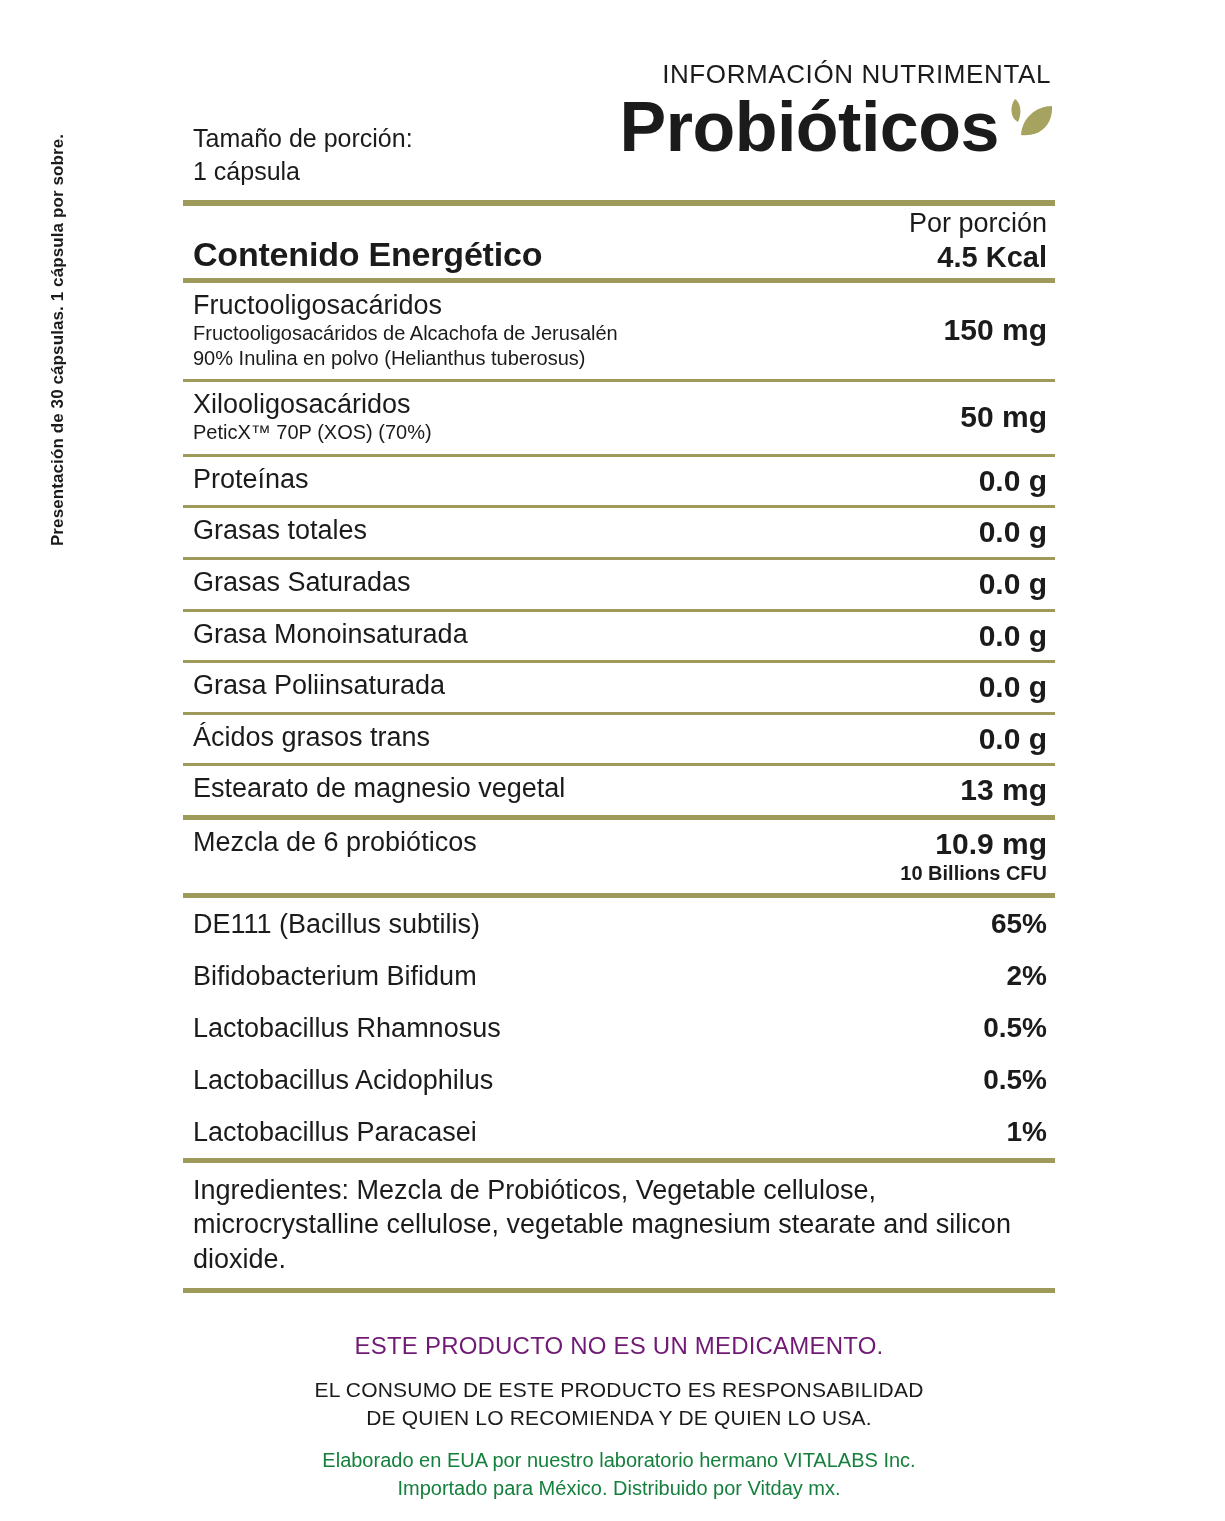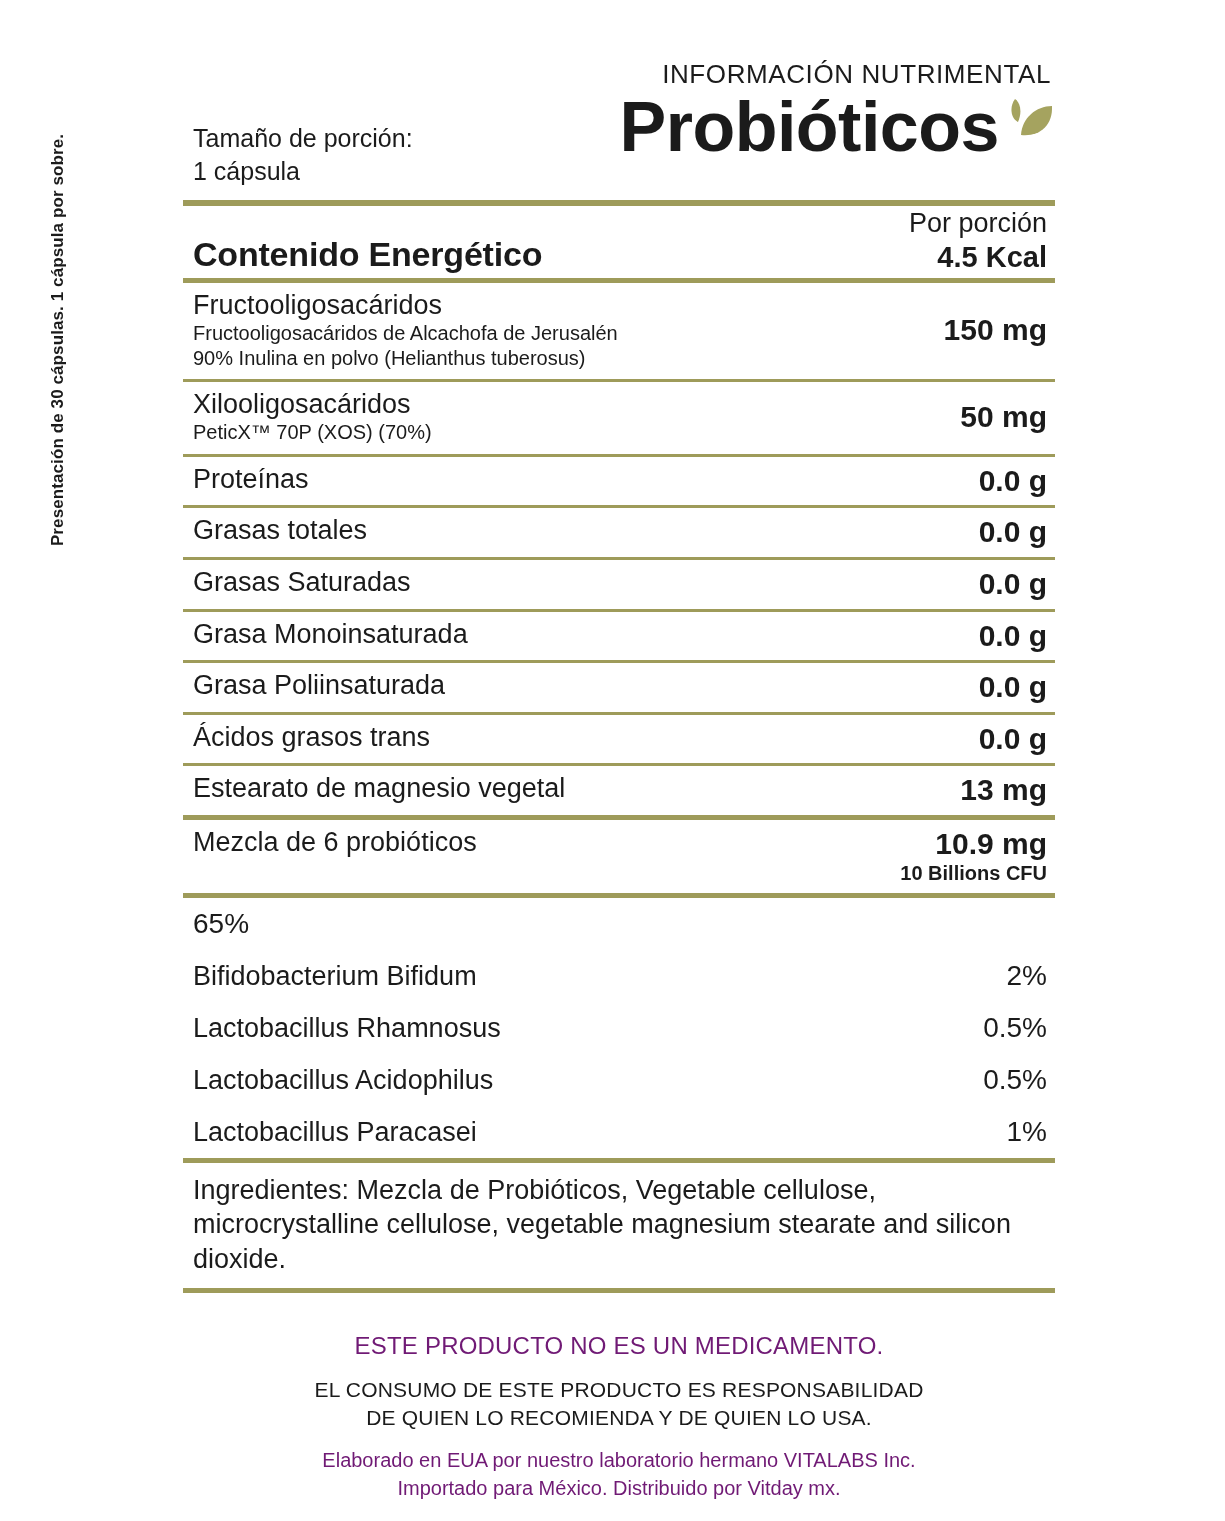--- a/index.html
+++ b/index.html
@@ -173,21 +173,21 @@
 
   
   .strain-row {
     display: flex;
     justify-content: space-between;
     align-items: baseline;
     padding: 10px 8px 10px 10px;
     box-sizing: border-box;
   }
   .strain-name { font-size: 27px; color: #1b1b1b; }
-  .strain-value { font-size: 28px; font-weight: normal; color: #1b1b1b; white-space: nowrap; }
+  .strain-value { font-size: 28px; font-weight: bold; color: #1b1b1b; white-space: nowrap; }
 
   
   .ingredients {
     padding: 10px 8px 12px 10px;
     font-size: 27px;
     line-height: 1.28;
     color: #1b1b1b;
   }
 
   
@@ -207,21 +207,21 @@
   .foot-resp {
     font-size: 21px;
     line-height: 1.32;
     letter-spacing: 0.2px;
     color: #1b1b1b;
     margin-bottom: 16px;
   }
   .foot-mfr {
     font-size: 20px;
     line-height: 1.36;
-    color: #701a75;
+    color: #15803d;
   }
 </style>
 </head>
 <body>
 
 <div id="side-note">
   <div class="side-text">Presentación de 30 cápsulas. 1 cápsula por sobre.</div>
 </div>
 
 <div id="label-panel">
@@ -357,20 +357,21 @@
       <div class="nutrient-name">Mezcla de 6 probióticos</div>
     </div>
     <div class="vals">
       <div class="nutrient-value">10.9 mg</div>
       <div class="nutrient-value-sub">10 Billions CFU</div>
     </div>
   </div>
   <div class="rule-med"></div>
 
   <div class="strain-row">
+    <span class="strain-name">DE111 (Bacillus subtilis)</span>
     <span class="strain-value">65%</span>
   </div>
   <div class="strain-row">
     <span class="strain-name">Bifidobacterium Bifidum</span>
     <span class="strain-value">2%</span>
   </div>
   <div class="strain-row">
     <span class="strain-name">Lactobacillus Rhamnosus</span>
     <span class="strain-value">0.5%</span>
   </div>

